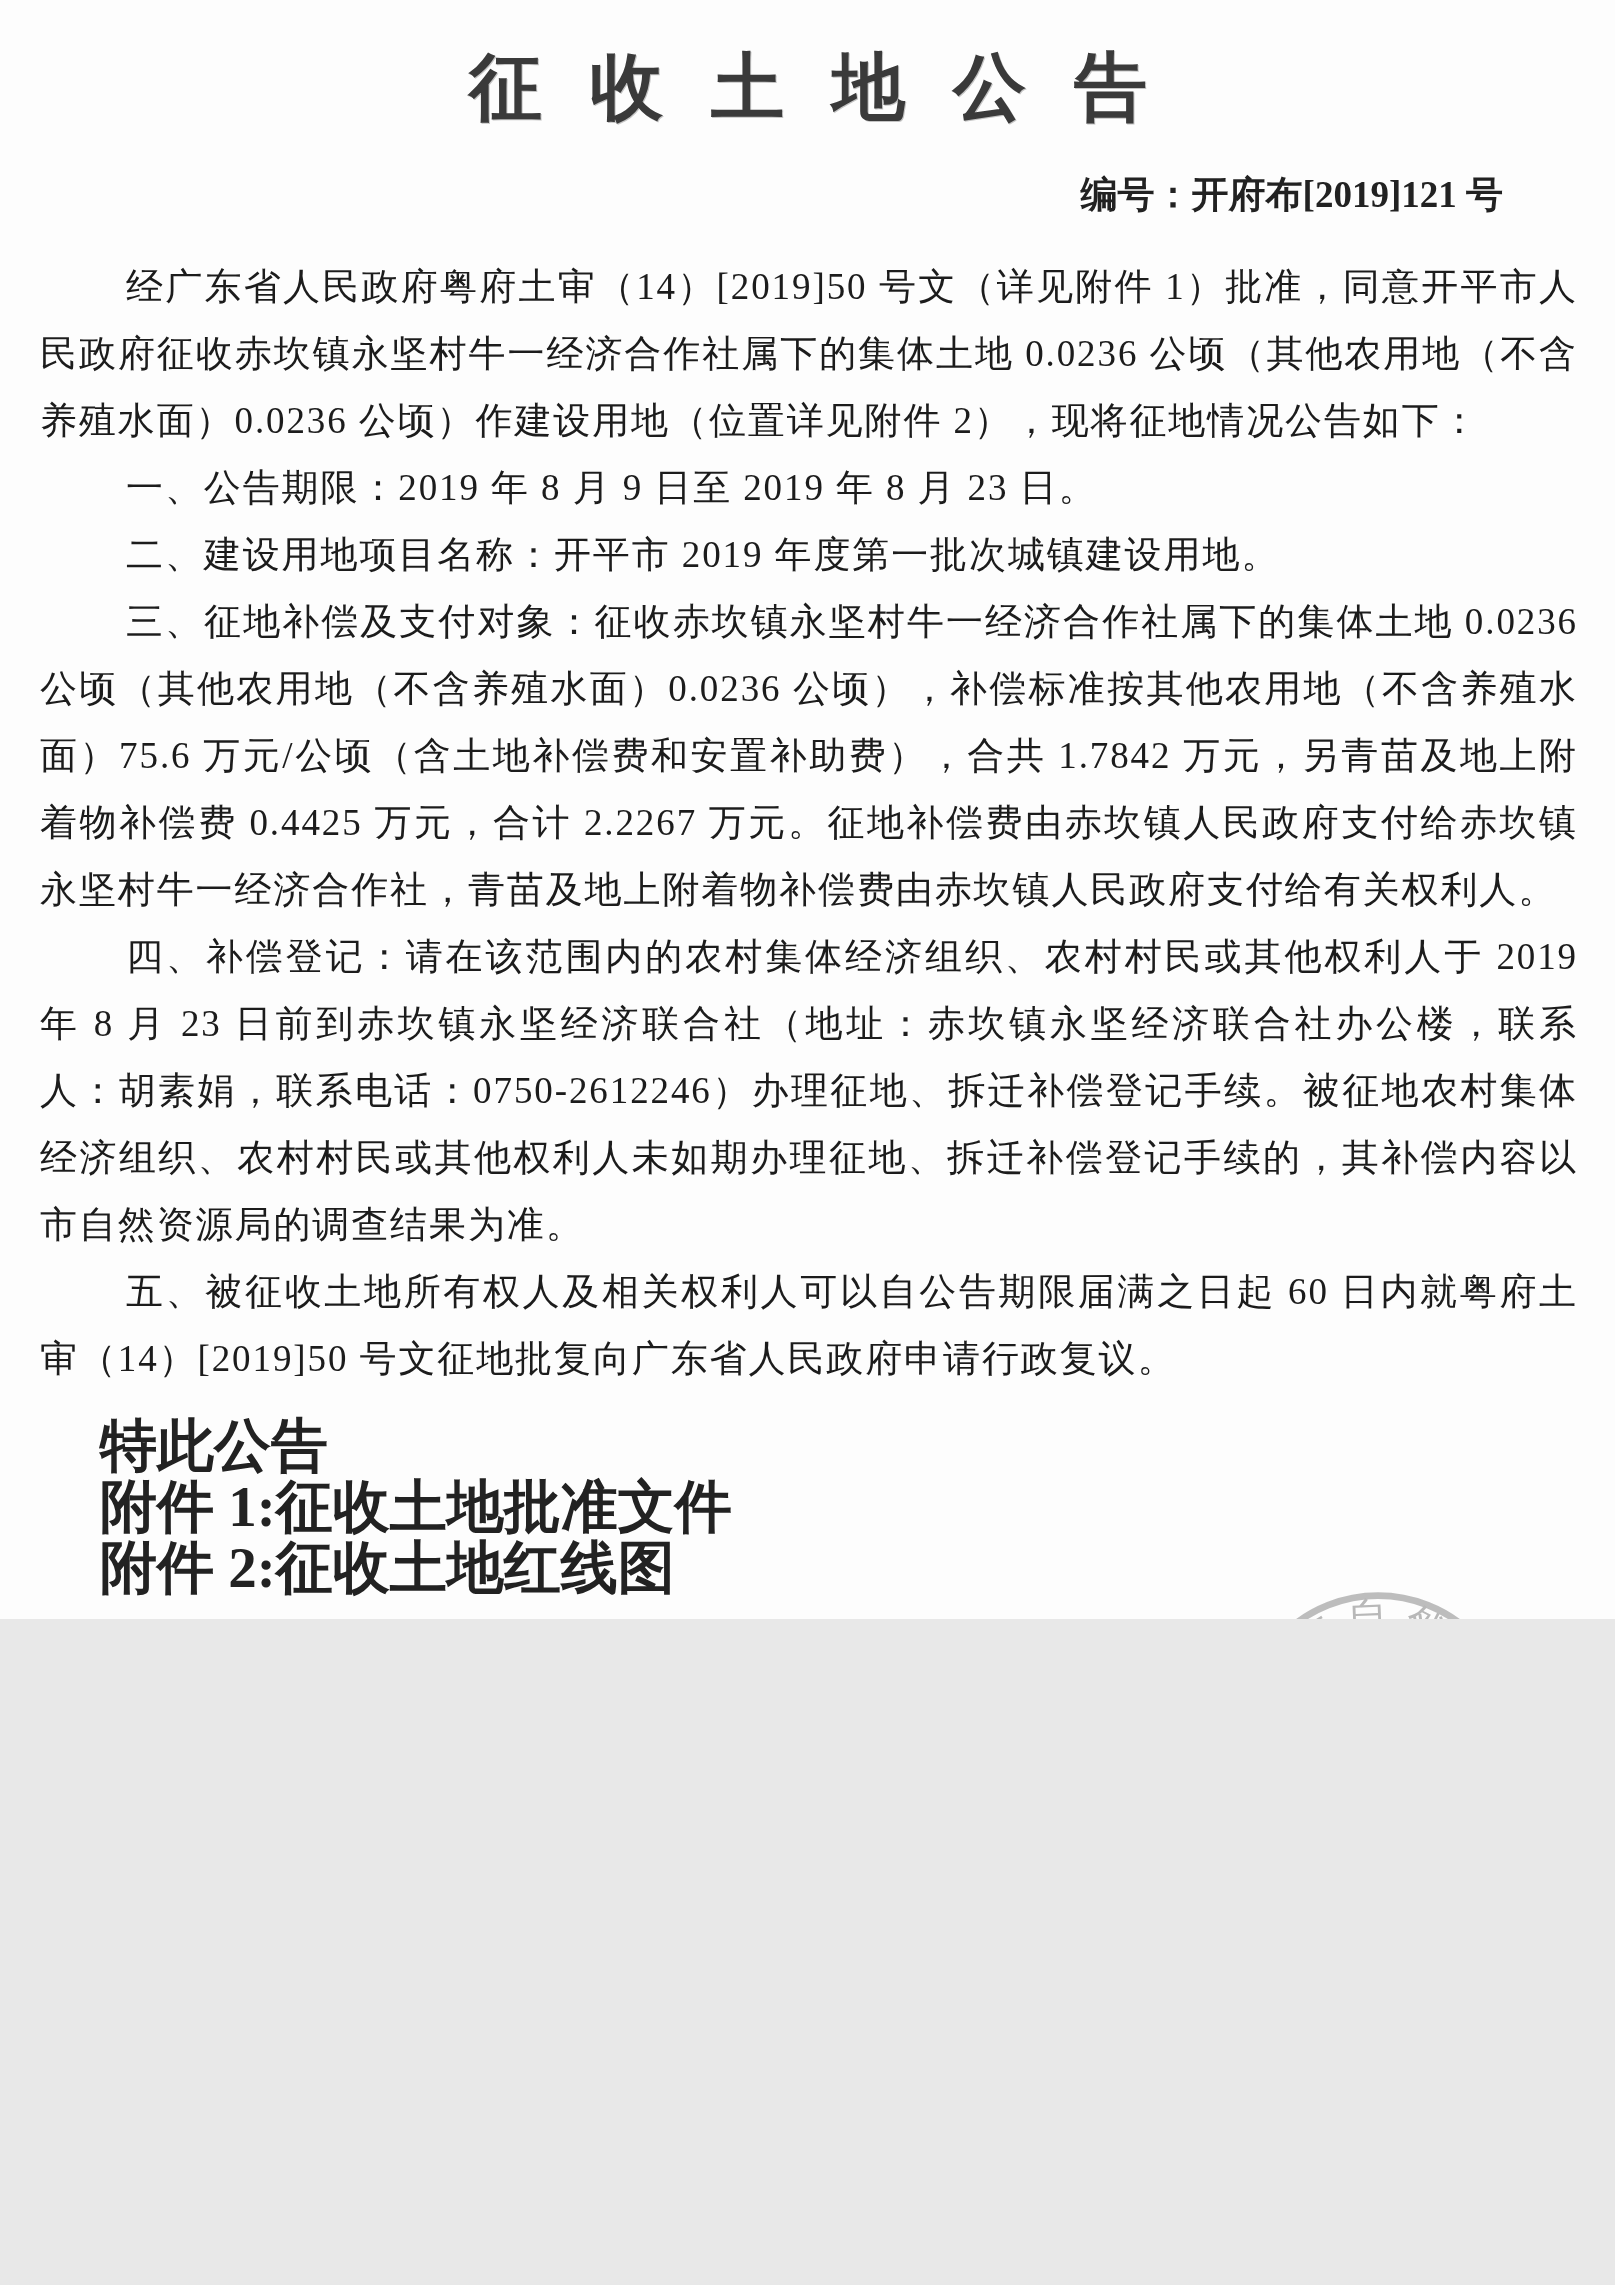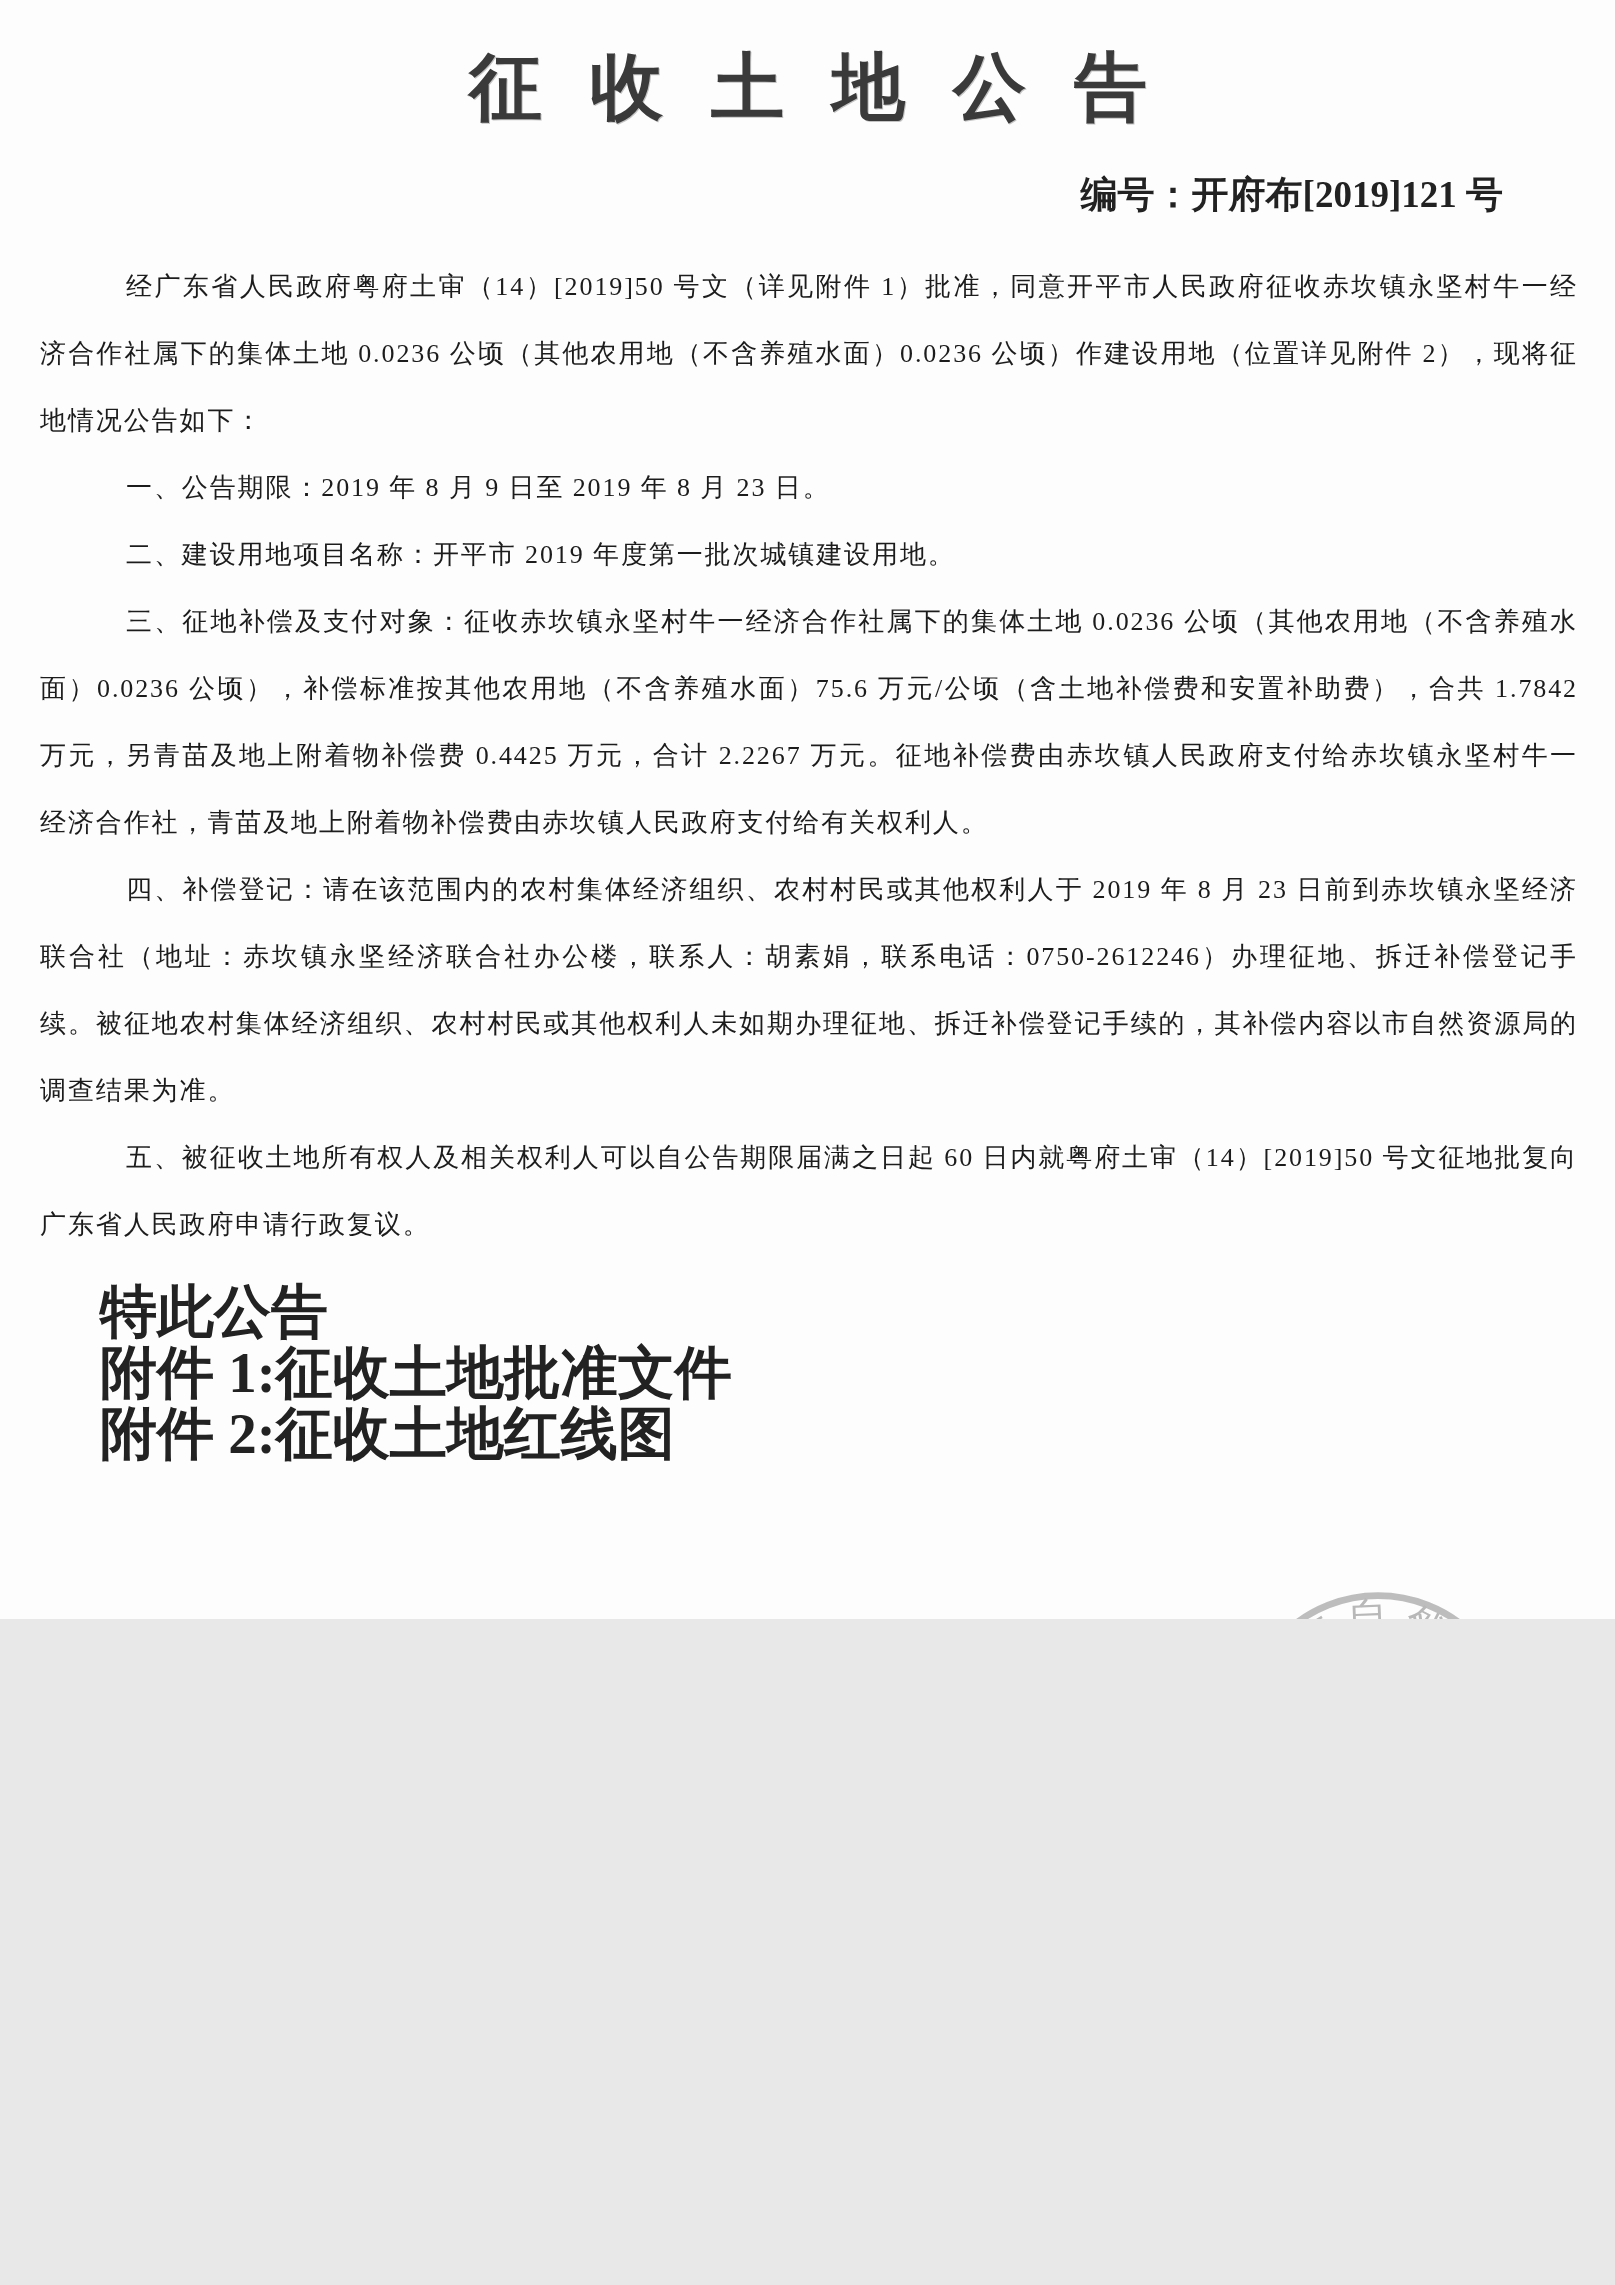--- a/index.html
+++ b/index.html
@@ -27,21 +27,21 @@
   .doc-number{
     margin-top:38px;
     text-align:right;
     padding-right:113px;
     font-size:37px;
     font-weight:bold;
     color:#222;
   }
   .body-text{
     margin:33px 38px 0 40px;
-    font-size:26px;
+    font-size:37px;
     line-height:67px;
     text-align:justify;
     letter-spacing:1.9px;
     color:#1c1c1c;
   }
   .body-text p{margin:0;text-indent:86px;}
   .closing-block{
     margin:23px 38px 0 100px;
     font-size:57px;
     line-height:61px;

